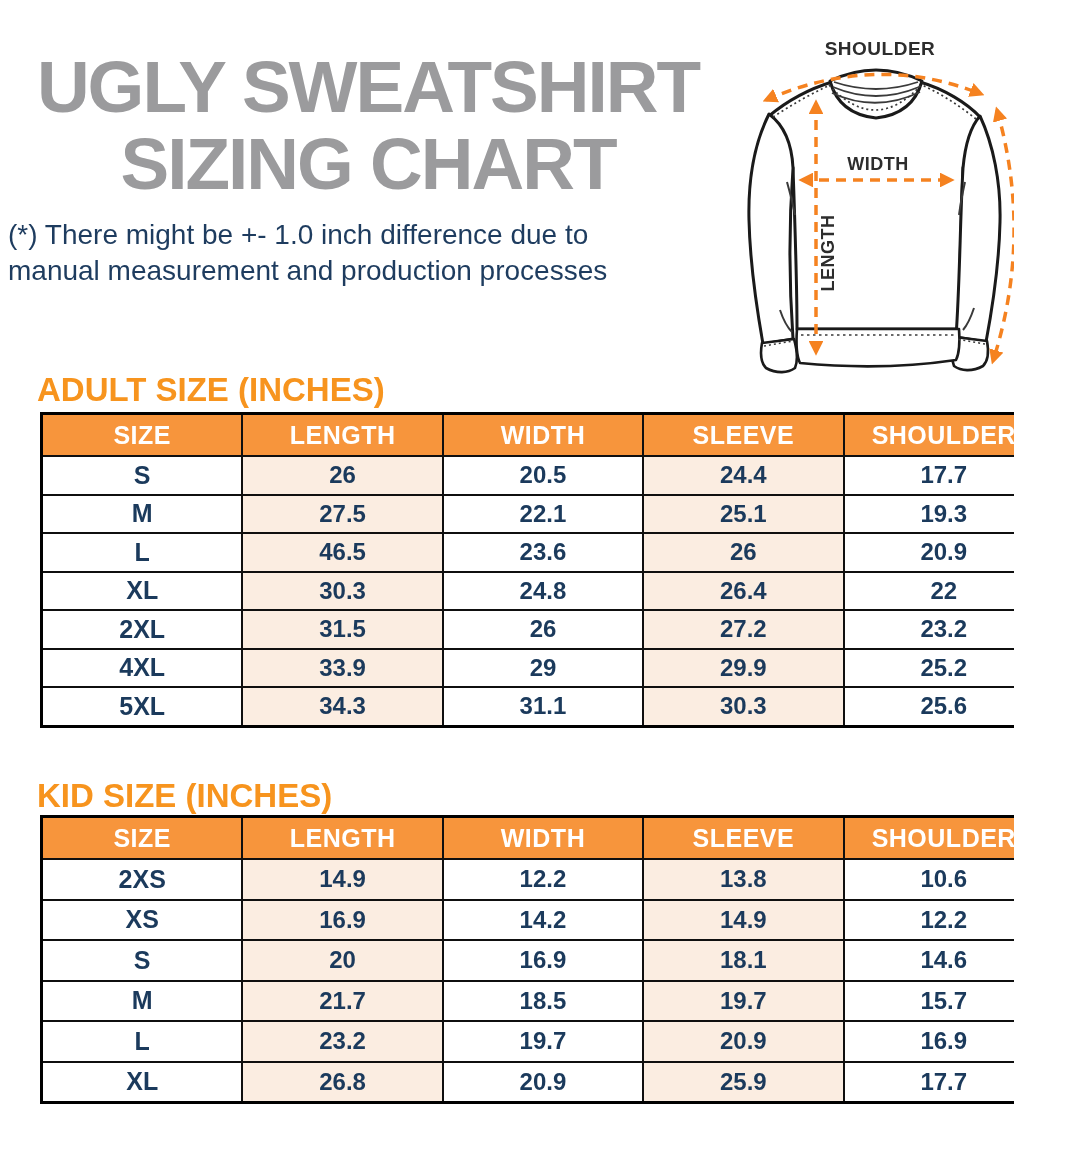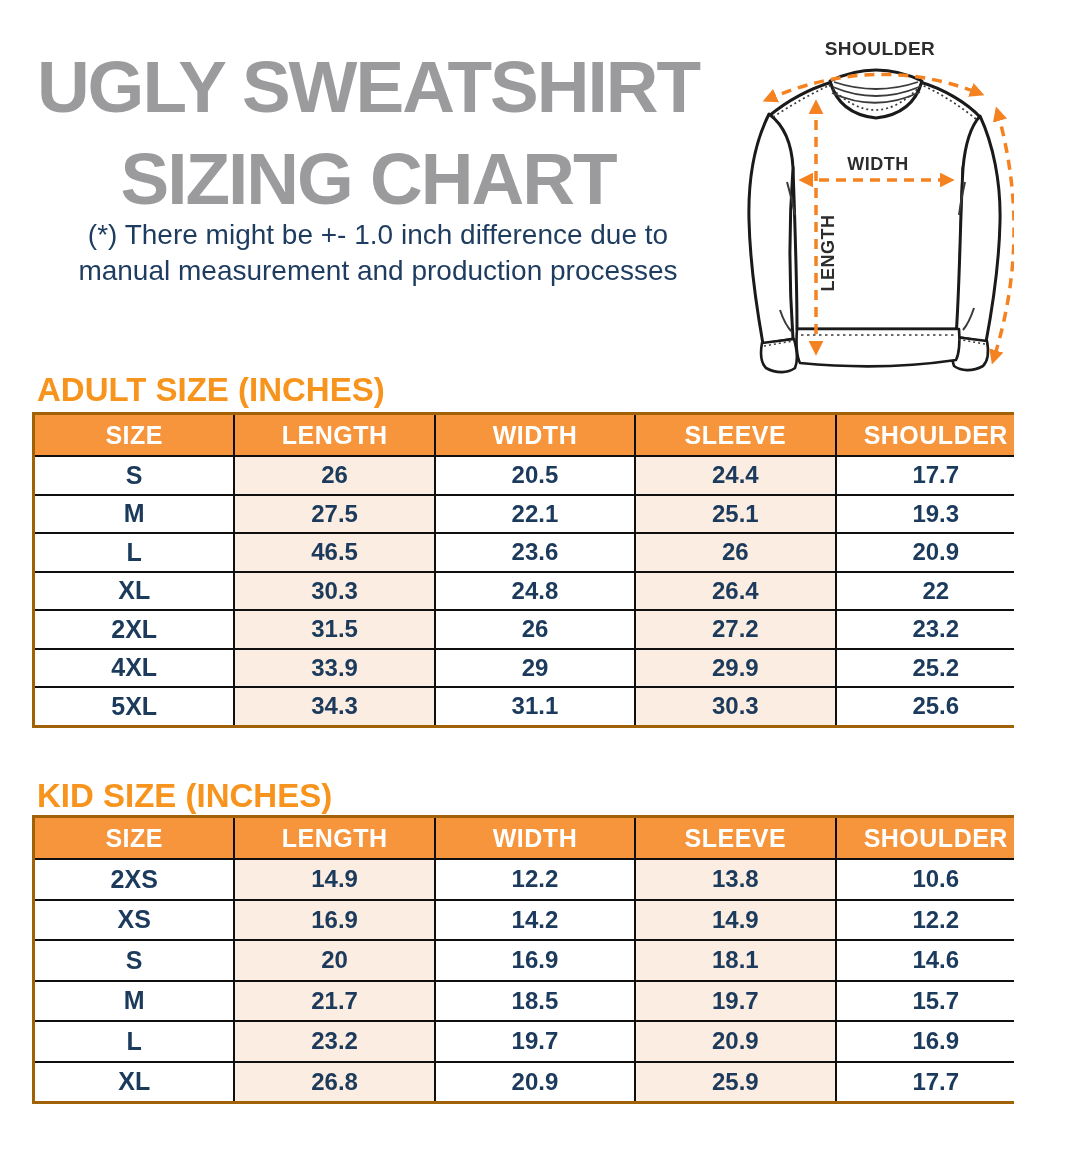--- a/index.html
+++ b/index.html
@@ -7,41 +7,41 @@
     position:relative;width:1014px;height:1162px;background:#ffffff;
     overflow:hidden;font-family:"Liberation Sans",sans-serif;
   }
   
   .title-line{
     position:absolute;left:6px;width:724px;text-align:center;
     color:#9b9b9d;font-weight:800;font-size:73px;line-height:73px;
     letter-spacing:-2px;white-space:nowrap;
   }
   .title-line.l1{top:50px;}
-  .title-line.l2{top:142px;}
+  .title-line.l2{top:127px;}
   .disclaimer-line{
-    position:absolute;left:16px;width:724px;text-align:center;
+    position:absolute;left:8px;width:724px;
     color:#1e3c5f;font-size:28px;line-height:34px;font-weight:400;
   }
   .disclaimer-line.d1{top:218px;}
   .disclaimer-line.d2{top:254px;}
   
   .diagram{position:absolute;top:10px;left:730px;width:344px;height:392px;}
   
   .section-heading{
     position:absolute;left:37px;font-size:33px;font-weight:800;
     color:#f7941e;letter-spacing:0px;white-space:nowrap;
   }
   .section-heading.adult{top:371px;}
   .section-heading.kid{top:777px;}
   
   table.size-table{
-    position:absolute;left:32px;width:1006px;
+    position:absolute;left:40px;width:1006px;
     border-collapse:collapse;table-layout:fixed;
-    border:3px solid #a16207;
+    border:3px solid #000000;
   }
   table.size-table.adult{top:412px;}
   table.size-table.kid{top:815px;}
   .size-table th{
     background:#f7953c;color:#ffffff;height:38px;
     font-size:25px;font-weight:800;letter-spacing:0.5px;
     border:2px solid #0f0f0f;text-align:center;width:20%;
   }
   .size-table td{
     height:34.5px;text-align:center;vertical-align:middle;

